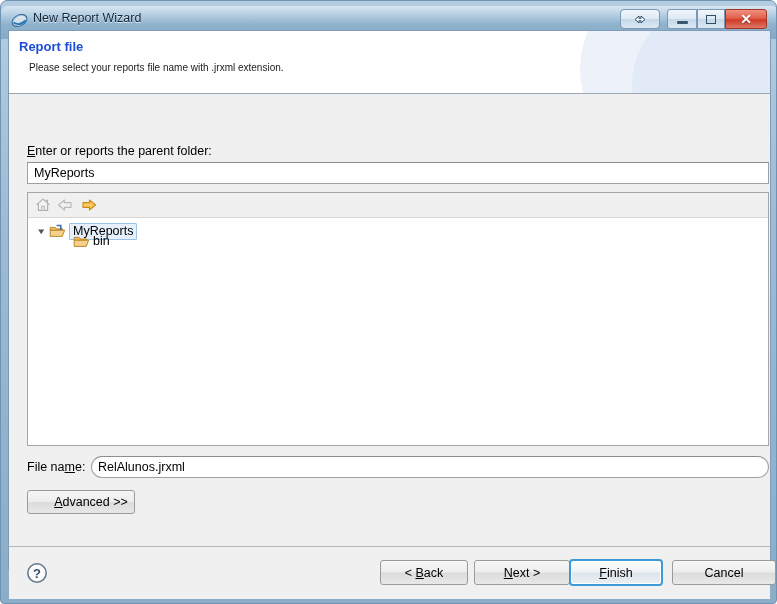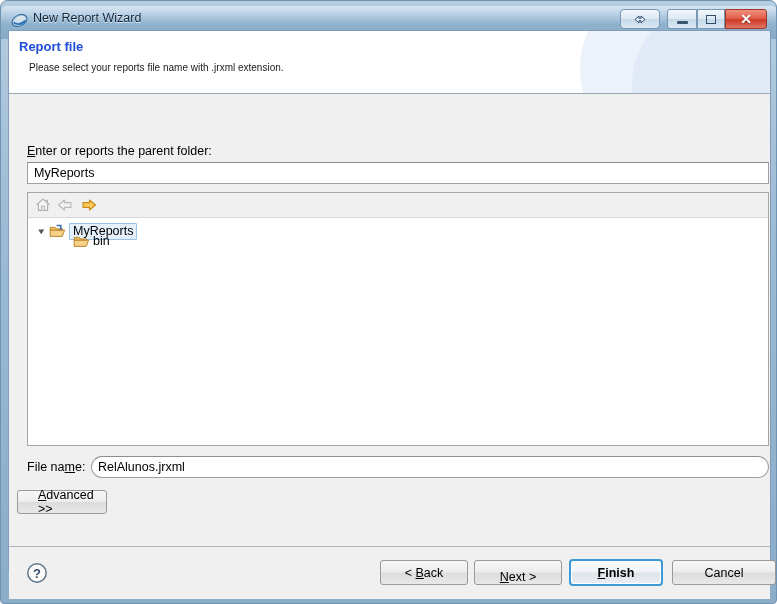--- a/index.html
+++ b/index.html
@@ -209,21 +209,21 @@
     box-sizing: border-box;
     font-family: "Liberation Sans", sans-serif;
     font-size: 12.5px;
     color: #000000;
     background: linear-gradient(to bottom, #f6f6f6 0%, #ededed 48%, #dcdcdc 52%, #e8e8e8 100%);
     border: 1px solid #9a9a9a;
     border-radius: 3px;
     cursor: default;
     display: flex; align-items: center; justify-content: center;
   }
-  #advanced-button { left: 8px; top: 396px; width: 90px; height: 24px; padding-left: 20px; }
+  #advanced-button { left: 18px; top: 396px; width: 108px; height: 24px; padding-left: 20px; }
 
   
   #button-separator {
     position: absolute; left: 0; top: 515px;
     width: 761px; height: 1px;
     background: #aeb6bd;
   }
 
   
   #button-bar {
@@ -236,21 +236,20 @@
     width: 22px; height: 22px;
   }
   #btn-back    { left: 372px; top: 43px; width: 88px; height: 25px; }
   #btn-next    { left: 466px; top: 43px; width: 88px; height: 25px; }
   #btn-finish  {
     left: 562px; top: 42px; width: 96px; height: 27px;
     border: 2px solid #3c9ad6;
     border-radius: 4px;
     background: linear-gradient(to bottom, #fbfcfd 0%, #f0f3f6 48%, #dde4ea 52%, #eaeff4 100%);
     box-shadow: inset 0 0 0 1px #ffffff;
-    font-weight: bold;
   }
   #btn-cancel  { left: 666px; top: 43px; width: 88px; height: 25px; }
 
   .btn-label { pointer-events: none; }
 </style>
 </head>
 <body>
 
 <div id="window">
 
@@ -372,21 +371,21 @@
         </svg>
       </div>
     </div>
 
   </div>
 
   <div class="btn" id="btn-back" style="position:absolute; left:379px; top:559px; width:88px; height:25px;">
     <span class="btn-label"><span>&lt; </span><span class="mnem">B</span><span>ack</span></span>
   </div>
 
-  <div class="btn" id="btn-next" style="position:absolute; left:473px; top:559px; width:88px; height:25px;align-items:flex-end;">
+  <div class="btn" id="btn-next" style="position:absolute; left:473px; top:559px; width:96px; height:25px;">
     <span class="btn-label"><span></span><span class="mnem">N</span><span>ext &gt;</span></span>
   </div>
 
   <div class="btn" id="btn-finish" style="position:absolute; left:568px; top:558px; width:94px; height:27px;">
     <span class="btn-label"><span class="mnem">F</span><span>inish</span></span>
   </div>
 
   <div class="btn" id="btn-cancel" style="position:absolute; left:671px; top:559px; width:104px; height:25px;">
     <span class="btn-label">Cancel</span>
   </div>

